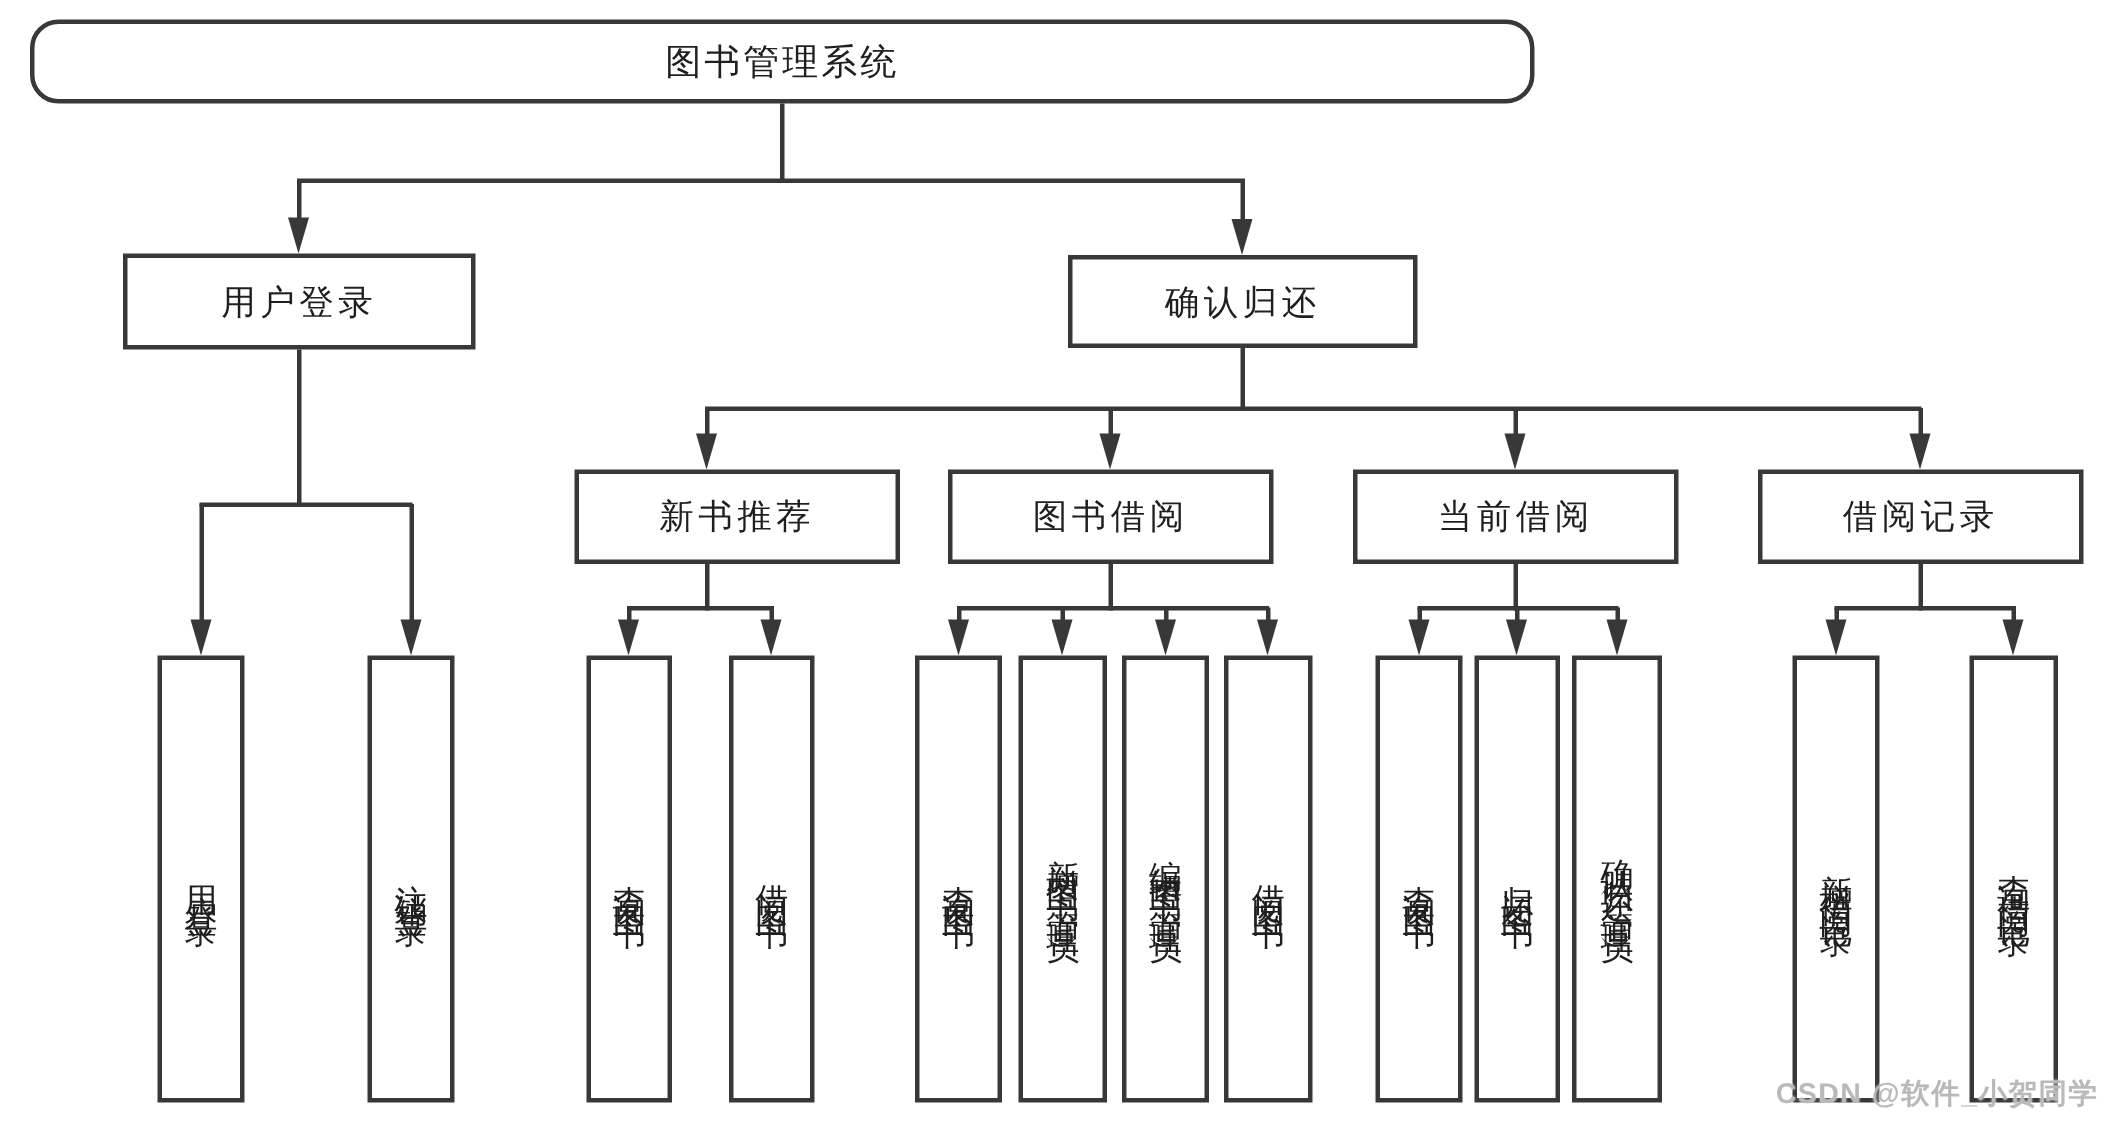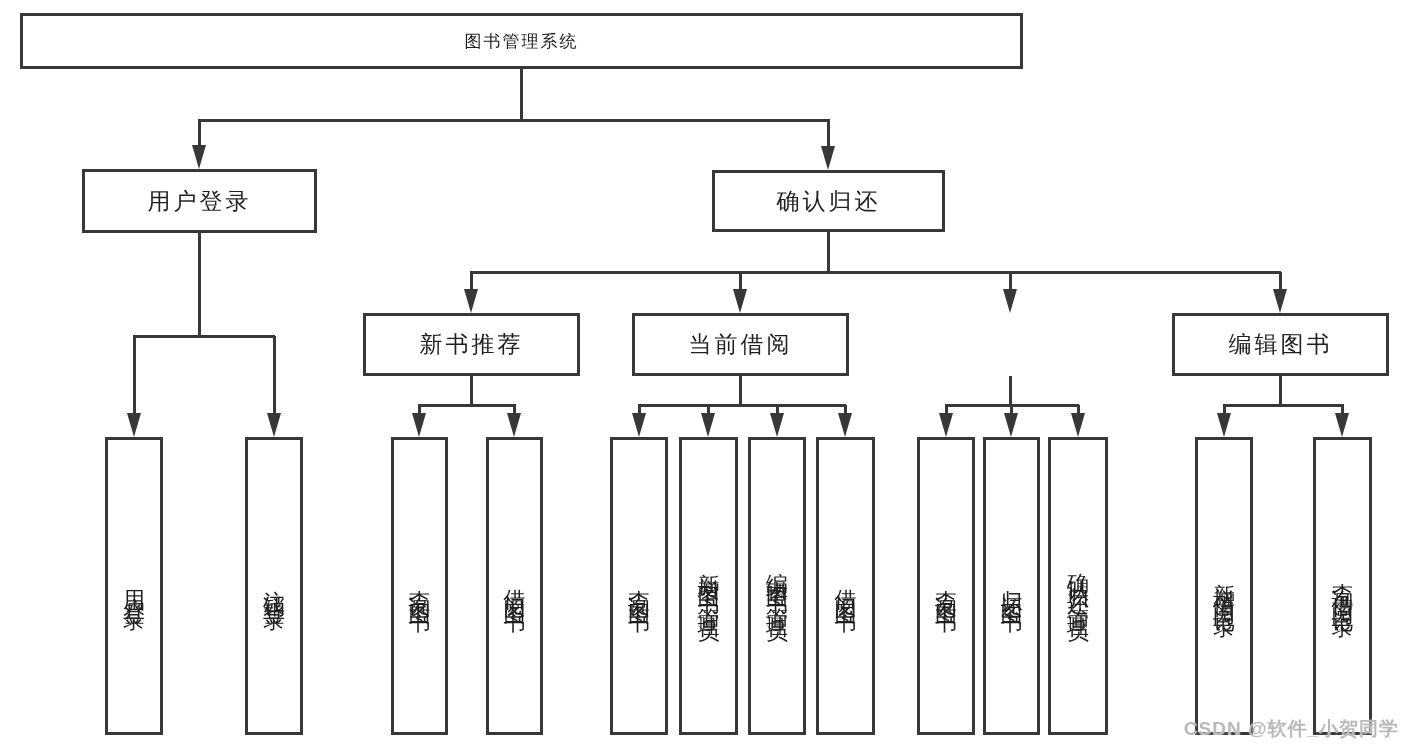--- a/index.html
+++ b/index.html
@@ -23,21 +23,21 @@
     background:#fff;
     display:flex;
     align-items:center;
     justify-content:center;
     font-size:23px;
     letter-spacing:3px;
     color:var(--text);
     text-align:center;
     white-space:nowrap;
   }
-  .box.root{font-size:17px;letter-spacing:2px;}
+  .box.root{font-size:24px;letter-spacing:2px;border-radius:19px;}
   .box.v{
     writing-mode:vertical-rl;
     text-orientation:mixed;
     font-size:22px;
     letter-spacing:7px;
     white-space:normal;
     line-height:1;
   }
   .vline,.hline{position:absolute;background:var(--line);}
   .arrow{
@@ -60,23 +60,24 @@
 </head>
 <body>
 
 <div id="canvas">
 
   <div class="box root" style="left:20px;top:13px;width:1003px;height:56px;">图书管理系统</div>
 
   <div class="box" style="left:82px;top:169px;width:235px;height:64px;">用户登录</div>
   <div class="box" style="left:712px;top:170px;width:233px;height:62px;">确认归还</div>
 
-  <div class="box" style="left:363px;top:313px;width:217px;height:63px;">新书推荐</div>
-  <div class="box" style="left:632px;top:313px;width:217px;height:63px;">当前借阅</div>
-  <div class="box" style="left:1172px;top:313px;width:217px;height:63px;">编辑图书</div>
+  <div class="box" style="left:383px;top:313px;width:217px;height:63px;">新书推荐</div>
+  <div class="box" style="left:632px;top:313px;width:217px;height:63px;">图书借阅</div>
+  <div class="box" style="left:902px;top:313px;width:217px;height:63px;">当前借阅</div>
+  <div class="box" style="left:1172px;top:313px;width:217px;height:63px;">借阅记录</div>
 
   <div class="box v" style="left:105px;top:437px;width:58px;height:298px;">用户登录</div>
   <div class="box v" style="left:245px;top:437px;width:58px;height:298px;">注销登录</div>
 
   <div class="box v" style="left:391px;top:437px;width:57px;height:298px;">查询图书</div>
   <div class="box v" style="left:486px;top:437px;width:57px;height:298px;">借阅图书</div>
 
   <div class="box v" style="left:610px;top:437px;width:58px;height:298px;">查询图书</div>
   <div class="box v" style="left:679px;top:437px;width:59px;height:298px;">新增图书（管理员）</div>
   <div class="box v" style="left:748px;top:437px;width:58px;height:298px;">编辑图书（管理员）</div>

